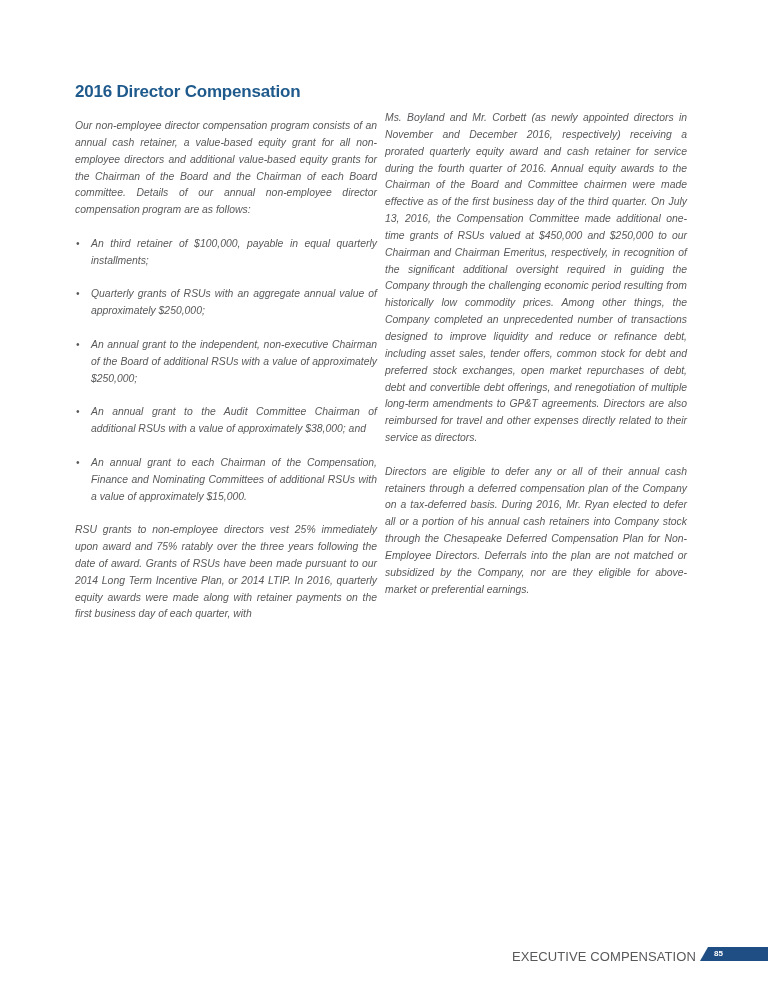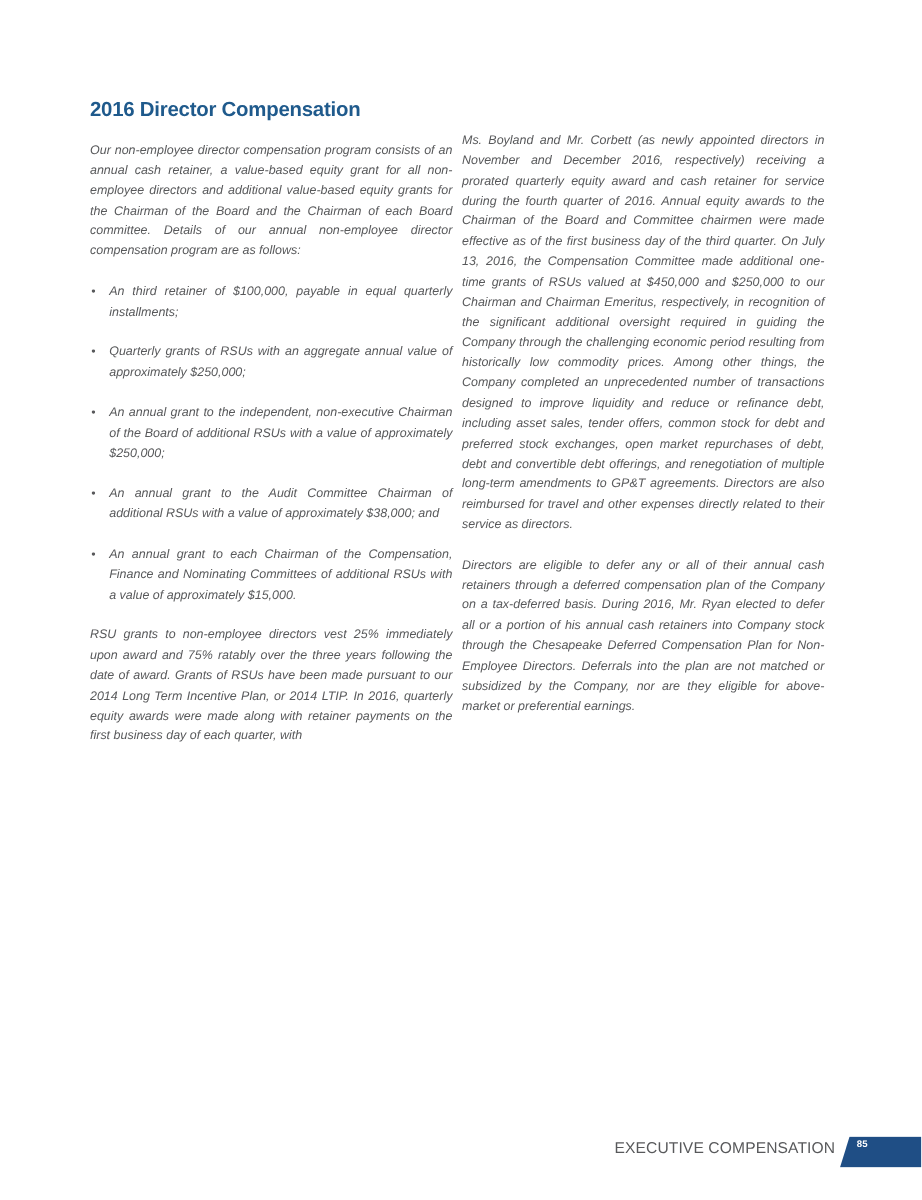--- a/index.html
+++ b/index.html
@@ -27,21 +27,21 @@
       position: absolute; left: 1px; top: 0; font-size: 10px;
     }
     .footer {
       position: absolute; left: 0; top: 947px; width: 768px; height: 14px;
     }
     .footer-label {
       position: absolute; right: 72px; top: 2px;
       font-size: 13px; color: #58595b; letter-spacing: 0.1px; white-space: nowrap;
     }
     .footer-tab {
-      position: absolute; left: 700px; top: 0; width: 68px; height: 26px;
+      position: absolute; left: 700px; top: 0; width: 68px; height: 14px;
       background: #1f4e85;
       clip-path: polygon(8px 0, 100% 0, 100% 100%, 0 100%);
     }
     .footer-page {
       position: absolute; left: 14px; top: 2px; font-size: 8px; font-weight: bold; color: #ffffff;
     }
   </style>
 </head>
 <body>
 

